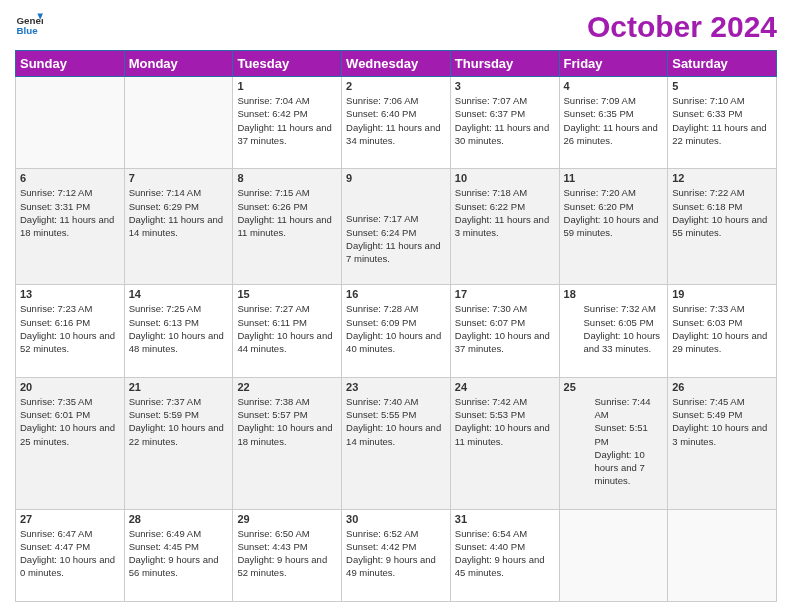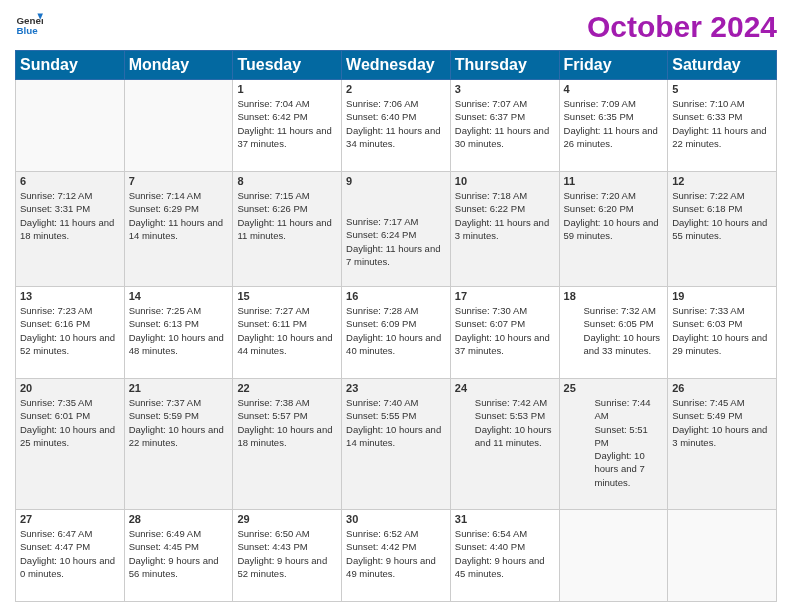--- a/index.html
+++ b/index.html
@@ -45,25 +45,25 @@
       color: #555;
       font-weight: normal;
     }
     .calendar-table {
       width: 100%;
       border-collapse: collapse;
       flex: 1;
       font-size: 10px;
     }
     .calendar-table thead tr th {
-      background-color: #0369a1;
+      background-color: #a21caf;
       color: #fff;
       padding: 5px 4px;
       text-align: left;
-      font-size: 16px;
+      font-size: 13px;
       font-weight: bold;
       border: 1px solid #2a6aaa;
     }
     .calendar-table tbody tr td {
       border: 1px solid #ccc;
       vertical-align: top;
       padding: 3px 4px;
       width: calc(100% / 7);
       height: 80px;
       color: #333;
@@ -261,21 +261,21 @@
 Daylight: 10 hours and 18 minutes.</div>
           </td>
           <td>
             <span class="day-number">23</span>
             <div class="day-info" style="white-space: pre-line;">Sunrise: 7:40 AM
 Sunset: 5:55 PM
 Daylight: 10 hours and 14 minutes.</div>
           </td>
           <td>
             <span class="day-number">24</span>
-            <div class="day-info" style="white-space: pre-line; margin-left: 20px;">Sunrise: 7:42 AM
+            <div class="day-info" style="white-space: pre-line;">Sunrise: 7:42 AM
 Sunset: 5:53 PM
 Daylight: 10 hours and 11 minutes.</div>
           </td>
           <td>
             <span class="day-number">25</span>
             <div class="day-info" style="white-space: pre-line; margin-left: 31px;">Sunrise: 7:44 AM
 Sunset: 5:51 PM
 Daylight: 10 hours and 7 minutes.</div>
           </td>
           <td>

